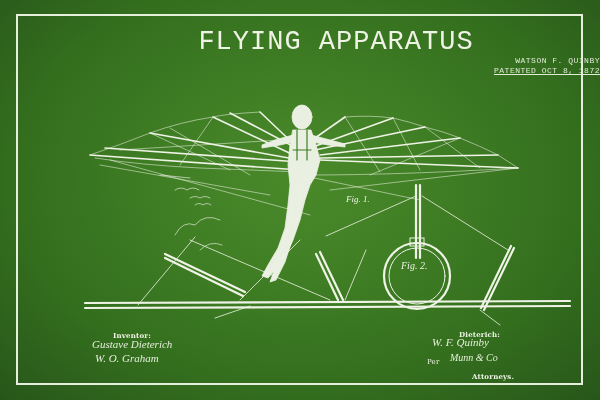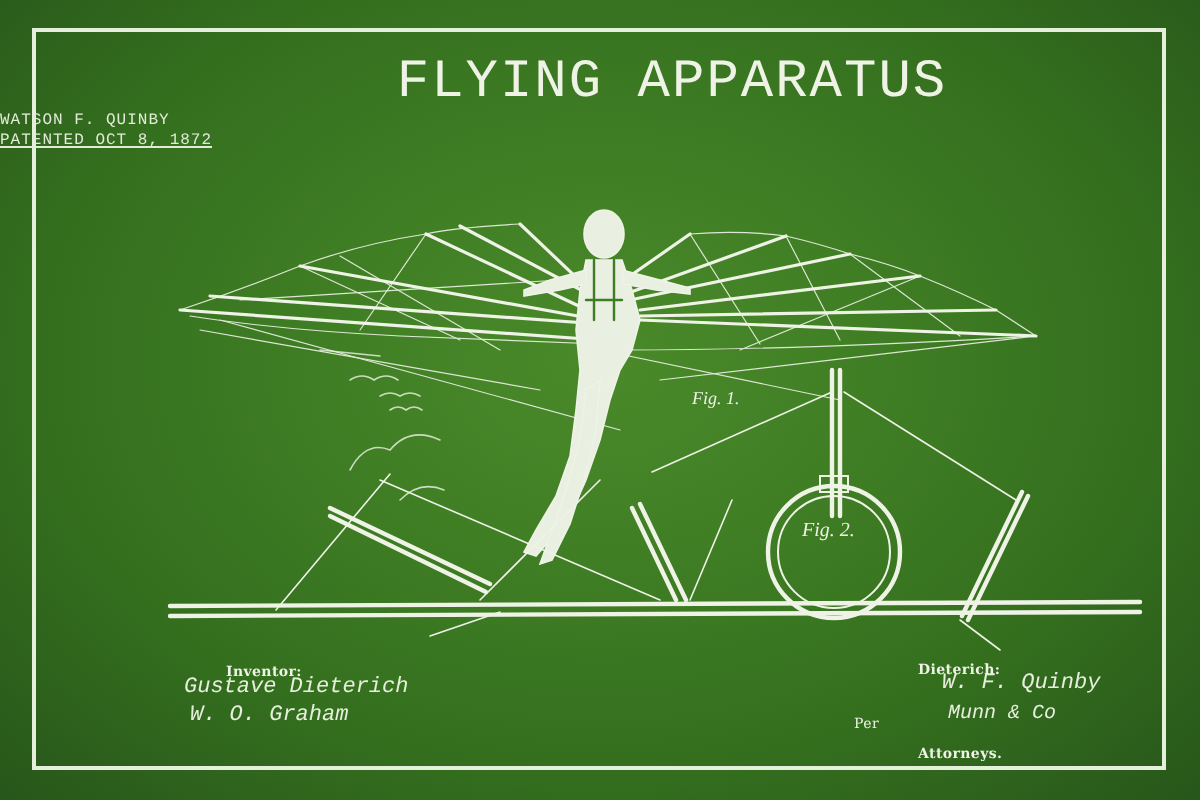--- a/index.html
+++ b/index.html
@@ -12,36 +12,36 @@
   .frame {
     position:absolute; left:16px; top:14px; width:567px; height:371px;
     border:2px solid #e6eedc; box-sizing:border-box;
   }
   .title {
     position:absolute; left:0; top:27px; width:584px; text-align:center;
     font-family:"Liberation Mono", "DejaVu Sans Mono", monospace;
     font-size:27px; letter-spacing:1px; color:#eef3e6;padding-left:44px;
   }
   .subtitle {
-    position:absolute; left:0; width:600px; text-align:left;
+    position:absolute; left:0; width:600px; text-align:right;
     font-family:"Liberation Mono", "DejaVu Sans Mono", monospace;
     font-size:8px; letter-spacing:0.5px; color:#e2ead8; line-height:10px;
   }
   .sub1 { top:56px; } .sub2 { top:66px;text-decoration:underline; } .sub3 { top:76px; }
   .drawing { position:absolute; left:0; top:0; }
   .fig-label {
     position:absolute; font-family:"Liberation Serif", "DejaVu Serif", serif;
     font-style:italic; color:#eef3e6;text-align:center;
   }
   .block-label {
     position:absolute; font-family:"DejaVu Serif", serif;
     font-weight:bold; font-size:7px; color:#eef3e6; letter-spacing:0.2px;
   }
   .signature {
-    position:absolute; font-family:Liberation Mono, monospace;
+    position:absolute; font-family:Liberation Serif, serif;
     font-style:italic; color:#e6eedc;
   }
 </style>
 </head>
 <body>
 
 <div class="canvas">
   <div class="frame"></div>
 
   <div class="title">FLYING APPARATUS</div>
@@ -143,17 +143,17 @@
   </svg>
 
   <div class="fig-label" style="left:346px; top:194px; font-size:9px;">Fig. 1.</div>
   <div class="fig-label" style="left:401px; top:260px; font-size:10px;">Fig. 2.</div>
 
   <div class="block-label" style="left:113px; top:331px;">Inventor:</div>
   <div class="signature" style="left:92px; top:338px; font-size:11px;">Gustave Dieterich</div>
   <div class="signature" style="left:95px; top:352px; font-size:11px;">W. O. Graham</div>
 
   <div class="block-label" style="left:459px; top:330px;">Dieterich:</div>
-  <div class="signature" style="left:432px; top:336px; font-size:11px;margin-left:39px;">W. F. Quinby</div>
+  <div class="signature" style="left:432px; top:336px; font-size:11px;">W. F. Quinby</div>
   <div class="block-label" style="left:427px; top:358px; font-weight:normal;">Per</div>
-  <div class="signature" style="left:450px; top:352px; font-size:10px;margin-left:24px;">Munn &amp; Co</div>
-  <div class="block-label" style="left:459px; top:372px;">Attorneys.</div>
+  <div class="signature" style="left:450px; top:352px; font-size:10px;">Munn &amp; Co</div>
+  <div class="block-label" style="left:472px; top:372px;">Attorneys.</div>
 </div>
 
 </body></html>

